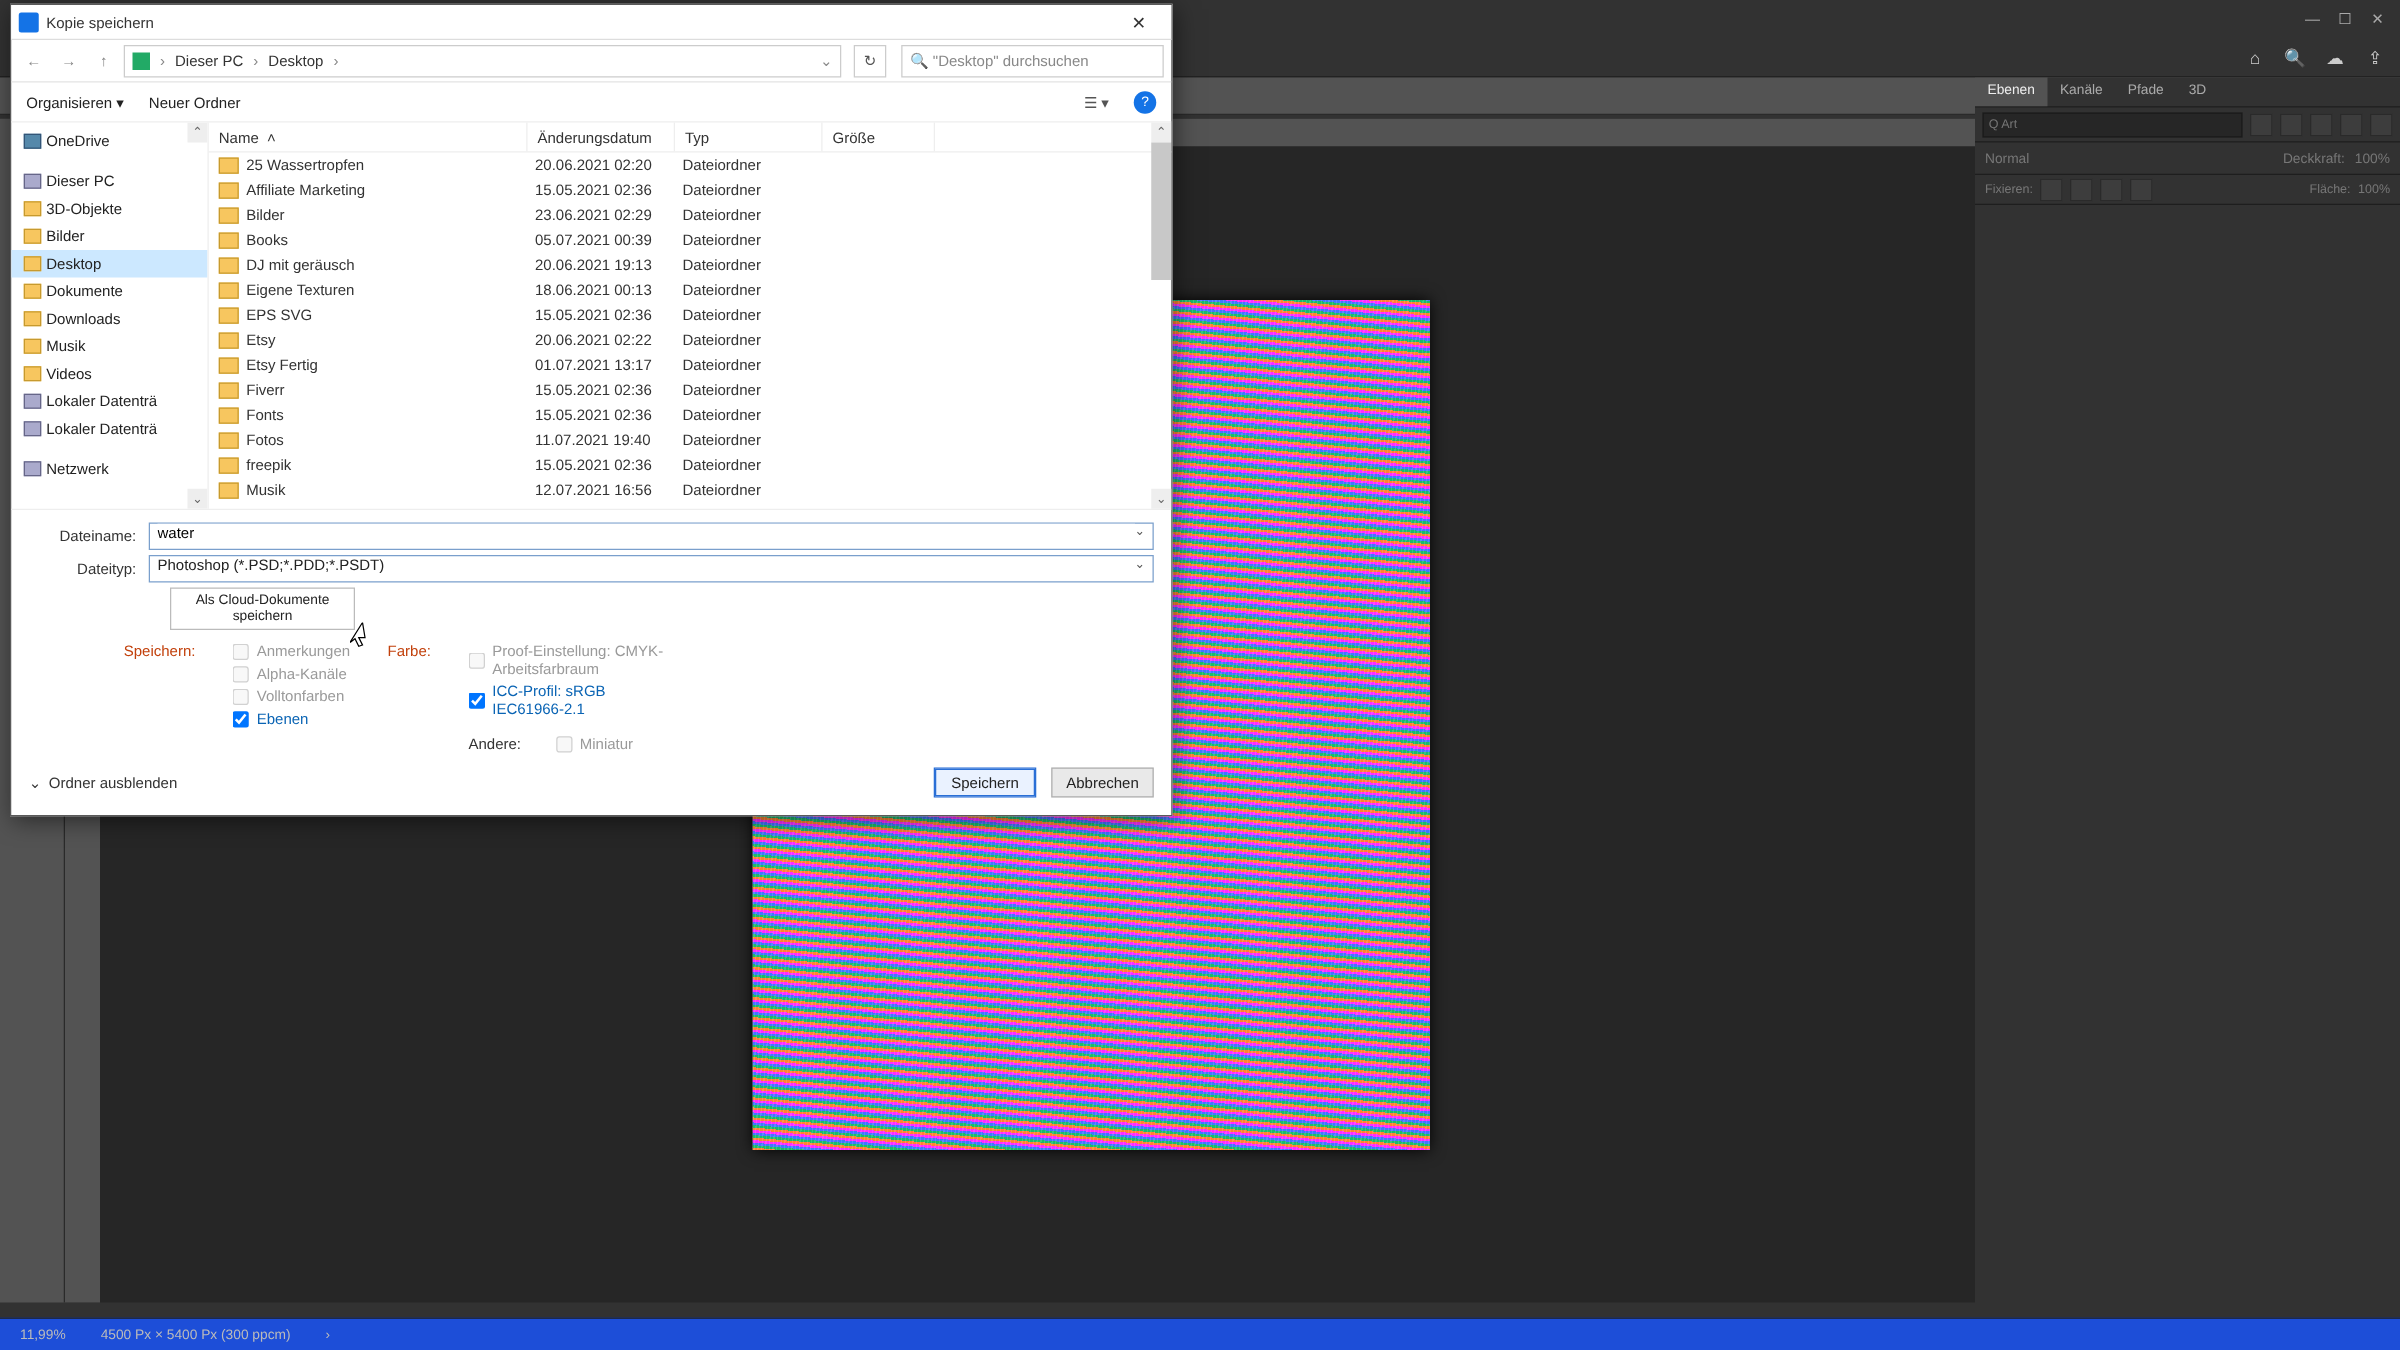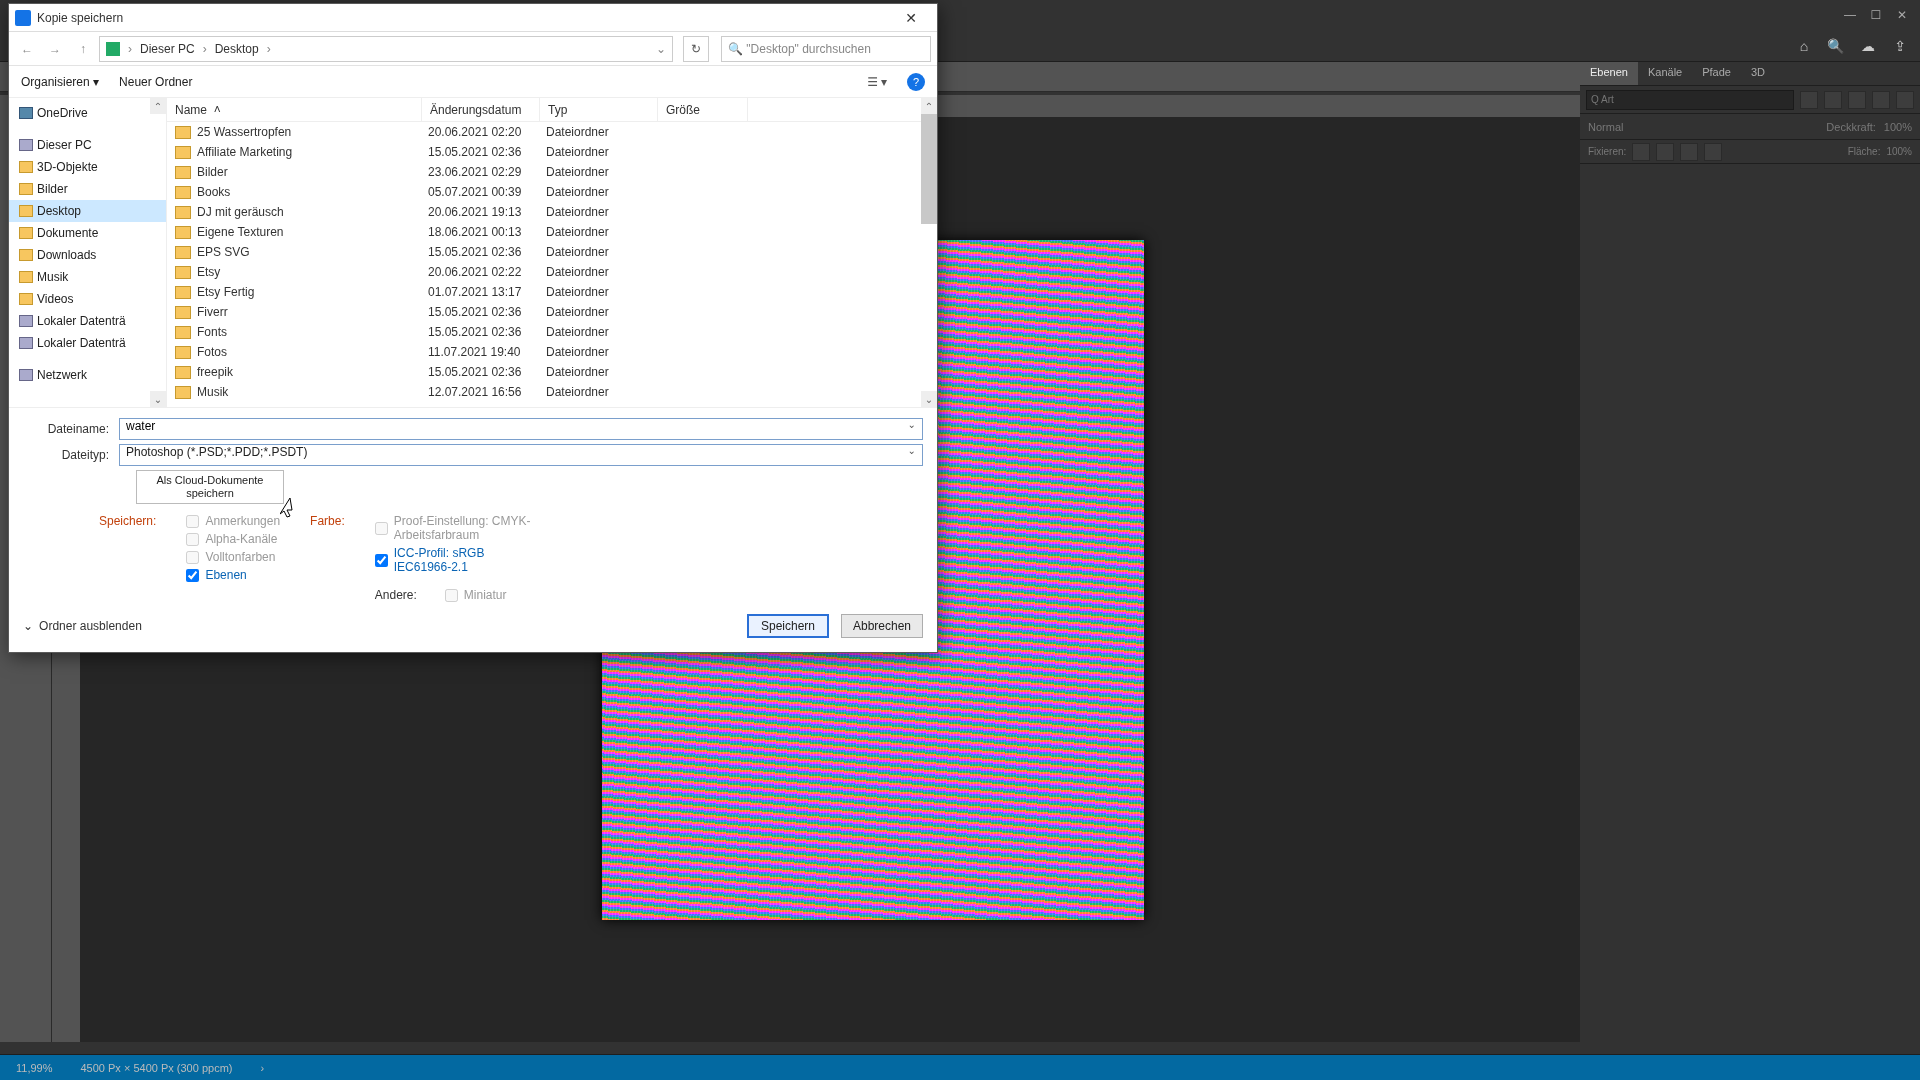--- a/index.html
+++ b/index.html
@@ -17,21 +17,21 @@
 .ruler-h { position:absolute; top:0; left:28px; right:0; height:22px; background:#535353; color:#ddd; font-size:10px; display:flex; align-items:flex-end; overflow:hidden;}
 .ruler-h span { width:72px; flex:0 0 72px; text-align:left; border-left:1px solid #999; padding-left:2px; height:12px;}
 .ruler-v { position:absolute; top:22px; left:0; bottom:0; width:28px; background:#535353; color:#ddd; font-size:10px; display:flex; flex-direction:column; overflow:hidden;}
 .ruler-v span { height:72px; flex:0 0 72px; writing-mode: vertical-rl; text-align:left; border-top:1px solid #999; padding-top:2px;}
 .artboard { position:absolute; left:550px; top:145px; width:542px; height:680px; background:#777; overflow:hidden; box-shadow:0 0 12px #000;}
 .noise { position:absolute; inset:0; background:
   repeating-linear-gradient( 5deg, #e85, #e85 2px, #4a7 2px, #4a7 4px, #57f 4px, #57f 6px, #d4d 6px, #d4d 8px),
   repeating-linear-gradient( 95deg, #222, #222 1px, transparent 1px, transparent 3px);
   background-blend-mode: screen; filter: contrast(1.1) saturate(1.4);}
 .tools-strip { position:absolute; left:0; top:95px; width:52px; bottom:38px; background:#535353; border-right:1px solid #2a2a2a;}
-.statusbar { position:absolute; left:0; right:0; bottom:0; height:26px; background:#0369a1; color:#bbb; font-size:11px; display:flex; align-items:center; padding:0 16px; gap:28px; border-top:1px solid #1e1e1e;}
+.statusbar { position:absolute; left:0; right:0; bottom:0; height:26px; background:#1d4ed8; color:#bbb; font-size:11px; display:flex; align-items:center; padding:0 16px; gap:28px; border-top:1px solid #1e1e1e;}
 
 
 .panels { position:absolute; right:0; top:62px; width:340px; bottom:26px; background:#323232; color:#bbb; font-size:11px;}
 .tabrow { height:24px; display:flex; border-bottom:1px solid #1e1e1e;}
 .tab { padding:4px 10px; color:#aaa;}
 .tab.active { background:#535353; color:#eee;}
 .search-row{height:28px;display:flex;align-items:center;padding:2px 6px;border-bottom:1px solid #1e1e1e;gap:6px}
 .search-row input{flex:1;background:#262626;border:1px solid #1a1a1a;height:20px;color:#ccc;font-size:10px;padding:0 4px}
 .mini-btn{width:18px;height:18px;background:#3d3d3d;border:1px solid #2a2a2a}
 .blend-row{height:26px;display:flex;align-items:center;padding:2px 8px;gap:8px;border-bottom:1px solid #1e1e1e;color:#777}

